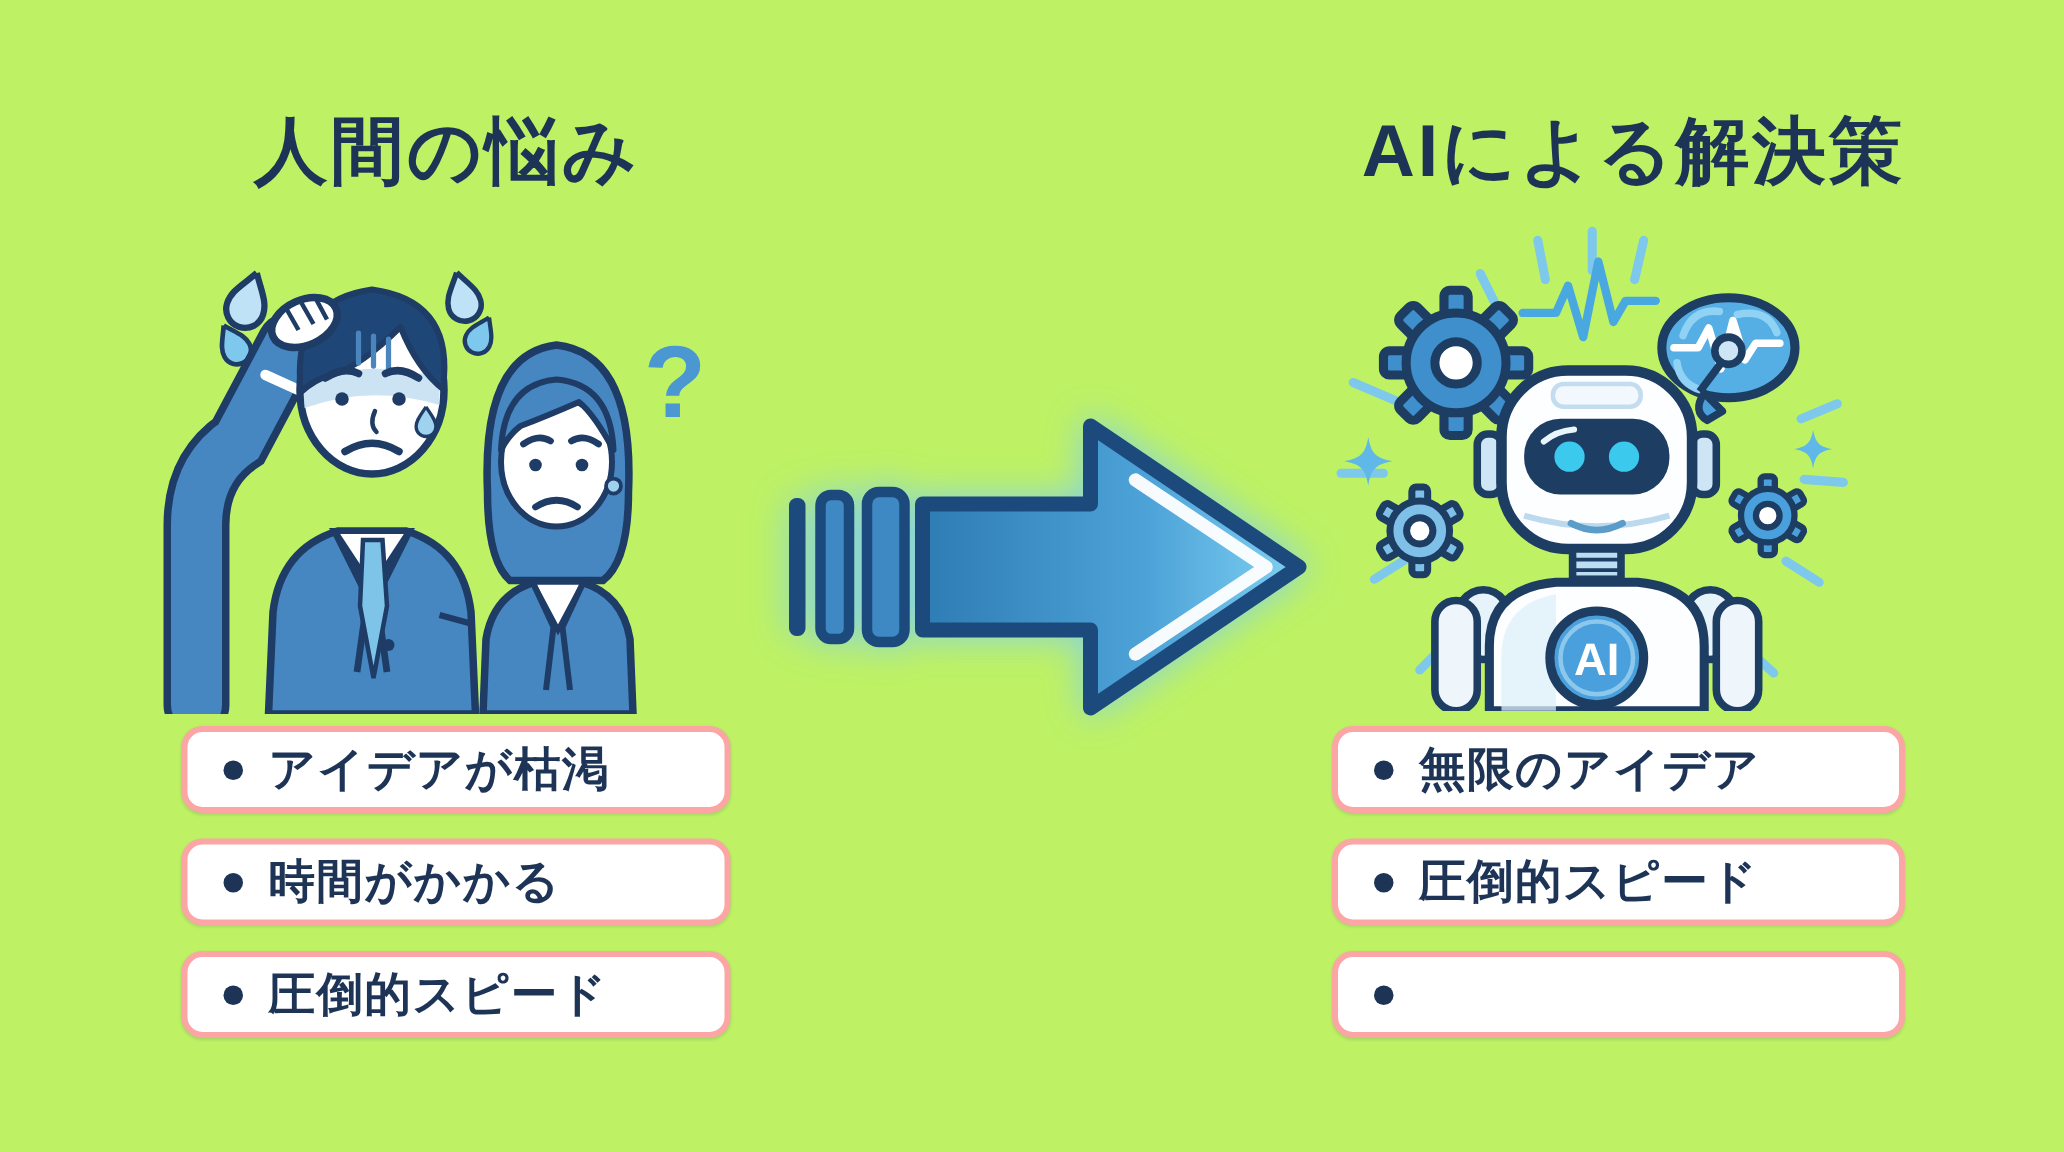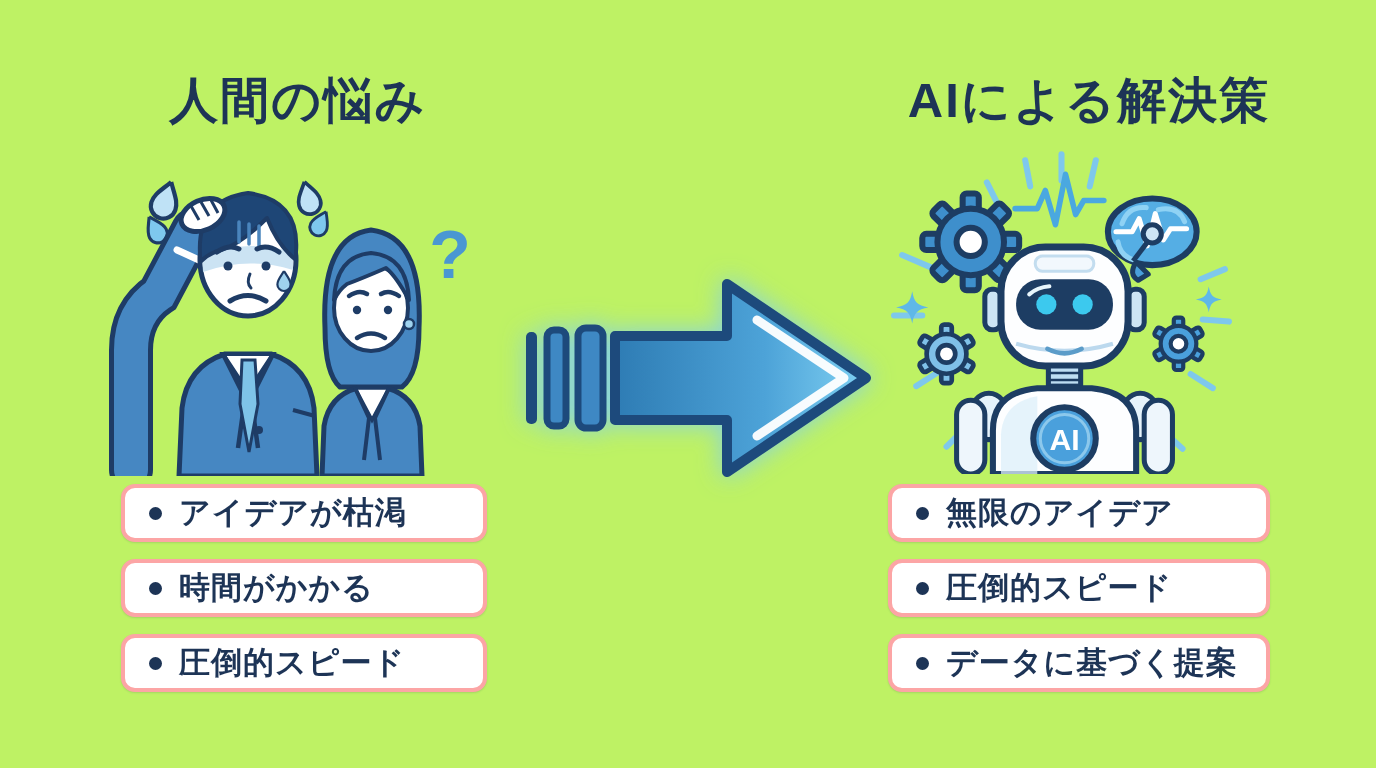--- a/index.html
+++ b/index.html
@@ -242,17 +242,16 @@
     <div class="pill">
       <span class="dot"></span>
       <span class="txt">無限のアイデア</span>
     </div>
     <div class="pill">
       <span class="dot"></span>
       <span class="txt">圧倒的スピード</span>
     </div>
     <div class="pill">
       <span class="dot"></span>
-      <span class="txt">データに基づく提案</span>
     </div>
   </div>
 
 </div>
 
 </body></html>

